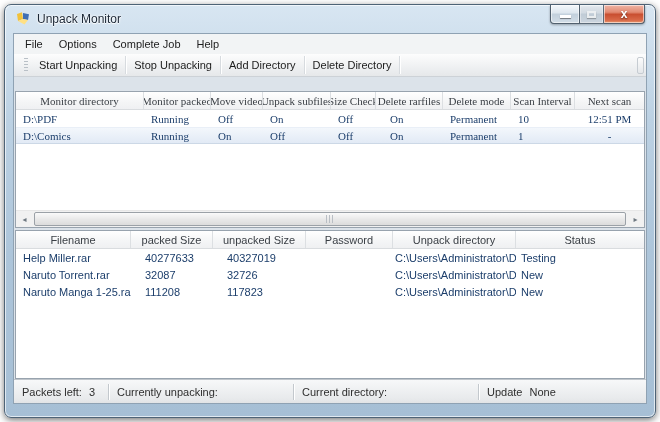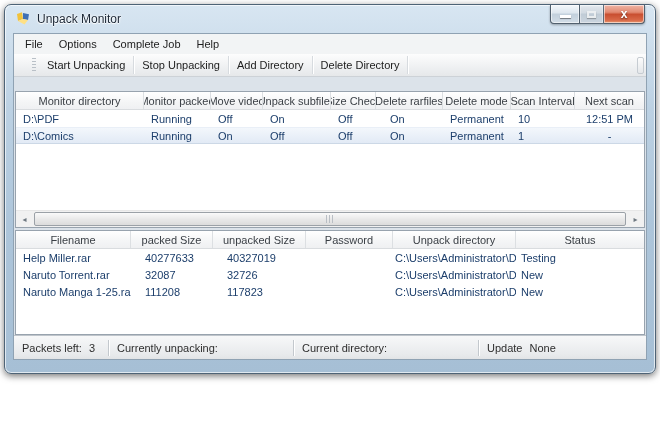--- a/index.html
+++ b/index.html
@@ -1,20 +1,20 @@
 <!DOCTYPE html>
 <html><head>
 <meta charset="utf-8">
 <style>
   * { box-sizing: border-box; margin: 0; padding: 0; }
   html, body { width: 660px; height: 422px; overflow: hidden; background: #fff;
     font-family: "Liberation Sans", sans-serif; }
 
   .window {
-    position: absolute; left: 4px; top: 4px; width: 652px; height: 370px;
+    position: absolute; left: 4px; top: 4px; width: 652px; height: 414px;
     border-radius: 7px;
     background: linear-gradient(#d8e6f2, #bcd1e3 28%, #adc5da 60%, #a6bfd5);
     border: 1px solid #4e6376;
     box-shadow: 0 2px 7px rgba(0,0,0,.55), inset 0 0 0 1px rgba(255,255,255,.65);
   }
 
   
   .titlebar { position: absolute; left: 0; top: 0; right: 0; height: 28px;
     display: flex; align-items: center; padding-left: 10px; }
   .app-icon { width: 16px; height: 16px; margin-right: 6px; }
@@ -42,21 +42,21 @@
   .client { position: absolute; left: 8px; right: 8px; top: 28px; bottom: 13px;
     background: #dce3ea; display: flex; flex-direction: column;
     border: 1px solid #8fa2b3; }
 
   .menubar { height: 20px; background: #f2f4f5; display: flex; align-items: center;
     padding-left: 3px; font-size: 11px; color: #1c1c1c; flex: 0 0 auto; }
   .menu-item { padding: 3px 8px; cursor: default; }
 
   .toolbar { height: 23px; flex: 0 0 auto;
     background: linear-gradient(#fdfdfd, #eceef0 70%, #e6e8ea);
-    border-bottom: 1px solid #cdd2d7; display: flex; align-items: center; padding-left: 17px; }
+    border-bottom: 1px solid #cdd2d7; display: flex; align-items: center; padding-left: 9px; }
   .tb-grip { width: 4px; height: 14px; margin: 0 3px 0 1px;
     background: repeating-linear-gradient(#b9c0c7 0 1px, transparent 1px 3px); }
   .tb-button { font-size: 11px; color: #1c1c1c; padding: 3px 8px;
     border-right: 1px solid #d7dbdf; box-shadow: 1px 0 0 #fff; cursor: default; }
   .tb-overflow { margin-left: auto; margin-right: 2px; width: 7px; height: 17px;
     border: 1px solid #c6ccd2; border-radius: 2px;
     background: linear-gradient(#fcfcfc, #e4e7ea); }
 
   .spacer-band { height: 14px; flex: 0 0 auto; }
 
@@ -66,21 +66,21 @@
   .panel.top { height: 137px; flex: 0 0 auto; }
   .panel.bottom { flex: 1 1 auto; margin-top: 2px; }
 
   .lv-header { height: 18px; flex: 0 0 auto; display: grid;
     background: linear-gradient(#ffffff, #f4f5f6 60%, #eff0f2);
     border-bottom: 1px solid #d9dcdf; font-size: 11px; color: #3a3f45; }
   .hcell { display: flex; align-items: center; justify-content: center;
     border-right: 1px solid #dcdfe2; white-space: nowrap; overflow: hidden; cursor: default; }
   .hcell:last-child { border-right: none; }
 
-  .cols-monitor { grid-template-columns: 128px 67px 52px 68px 45px 67px 68px 64px 1fr; }
+  .cols-monitor { grid-template-columns: 128px 67px 52px 68px 45px 67px 68px 64px 1fr; font-family: Liberation Serif, serif; }
   .cols-files   { grid-template-columns: 115px 82px 93px 87px 123px 1fr; }
 
   .lv-row { height: 17px; flex: 0 0 auto; display: grid; font-size: 11px; color: #1c3e6b;
     cursor: default; }
   .lv-row.selected { background: linear-gradient(#f3f7fc, #e2eaf5);
     border-top: 1px solid #e9eff7; border-bottom: 1px solid #ccd8e6; }
   .cell { display: flex; align-items: center; padding-left: 7px;
     white-space: nowrap; overflow: hidden; }
   .cell.center { justify-content: center; padding-left: 0; }
   .cell.pad14 { padding-left: 14px; }

